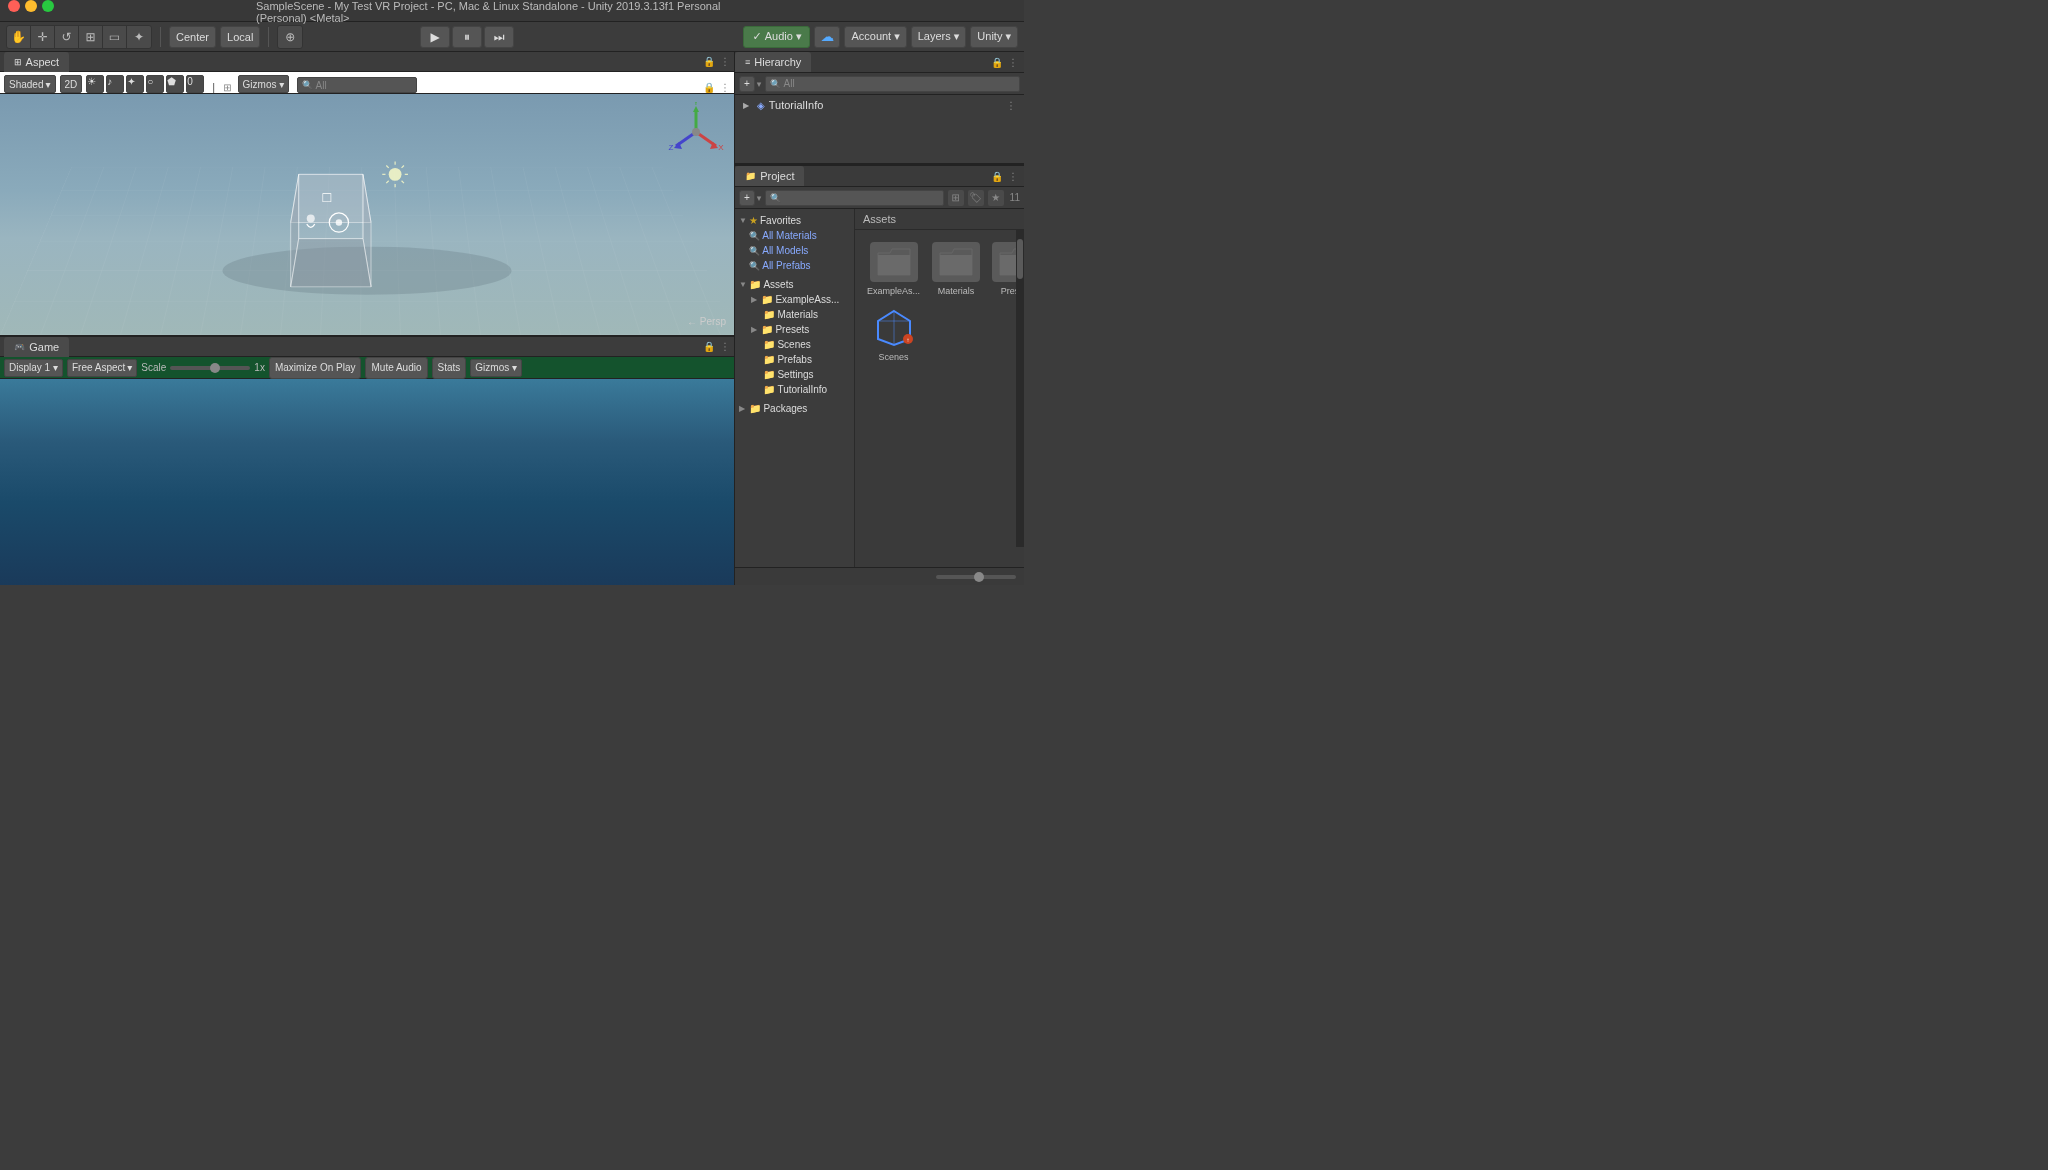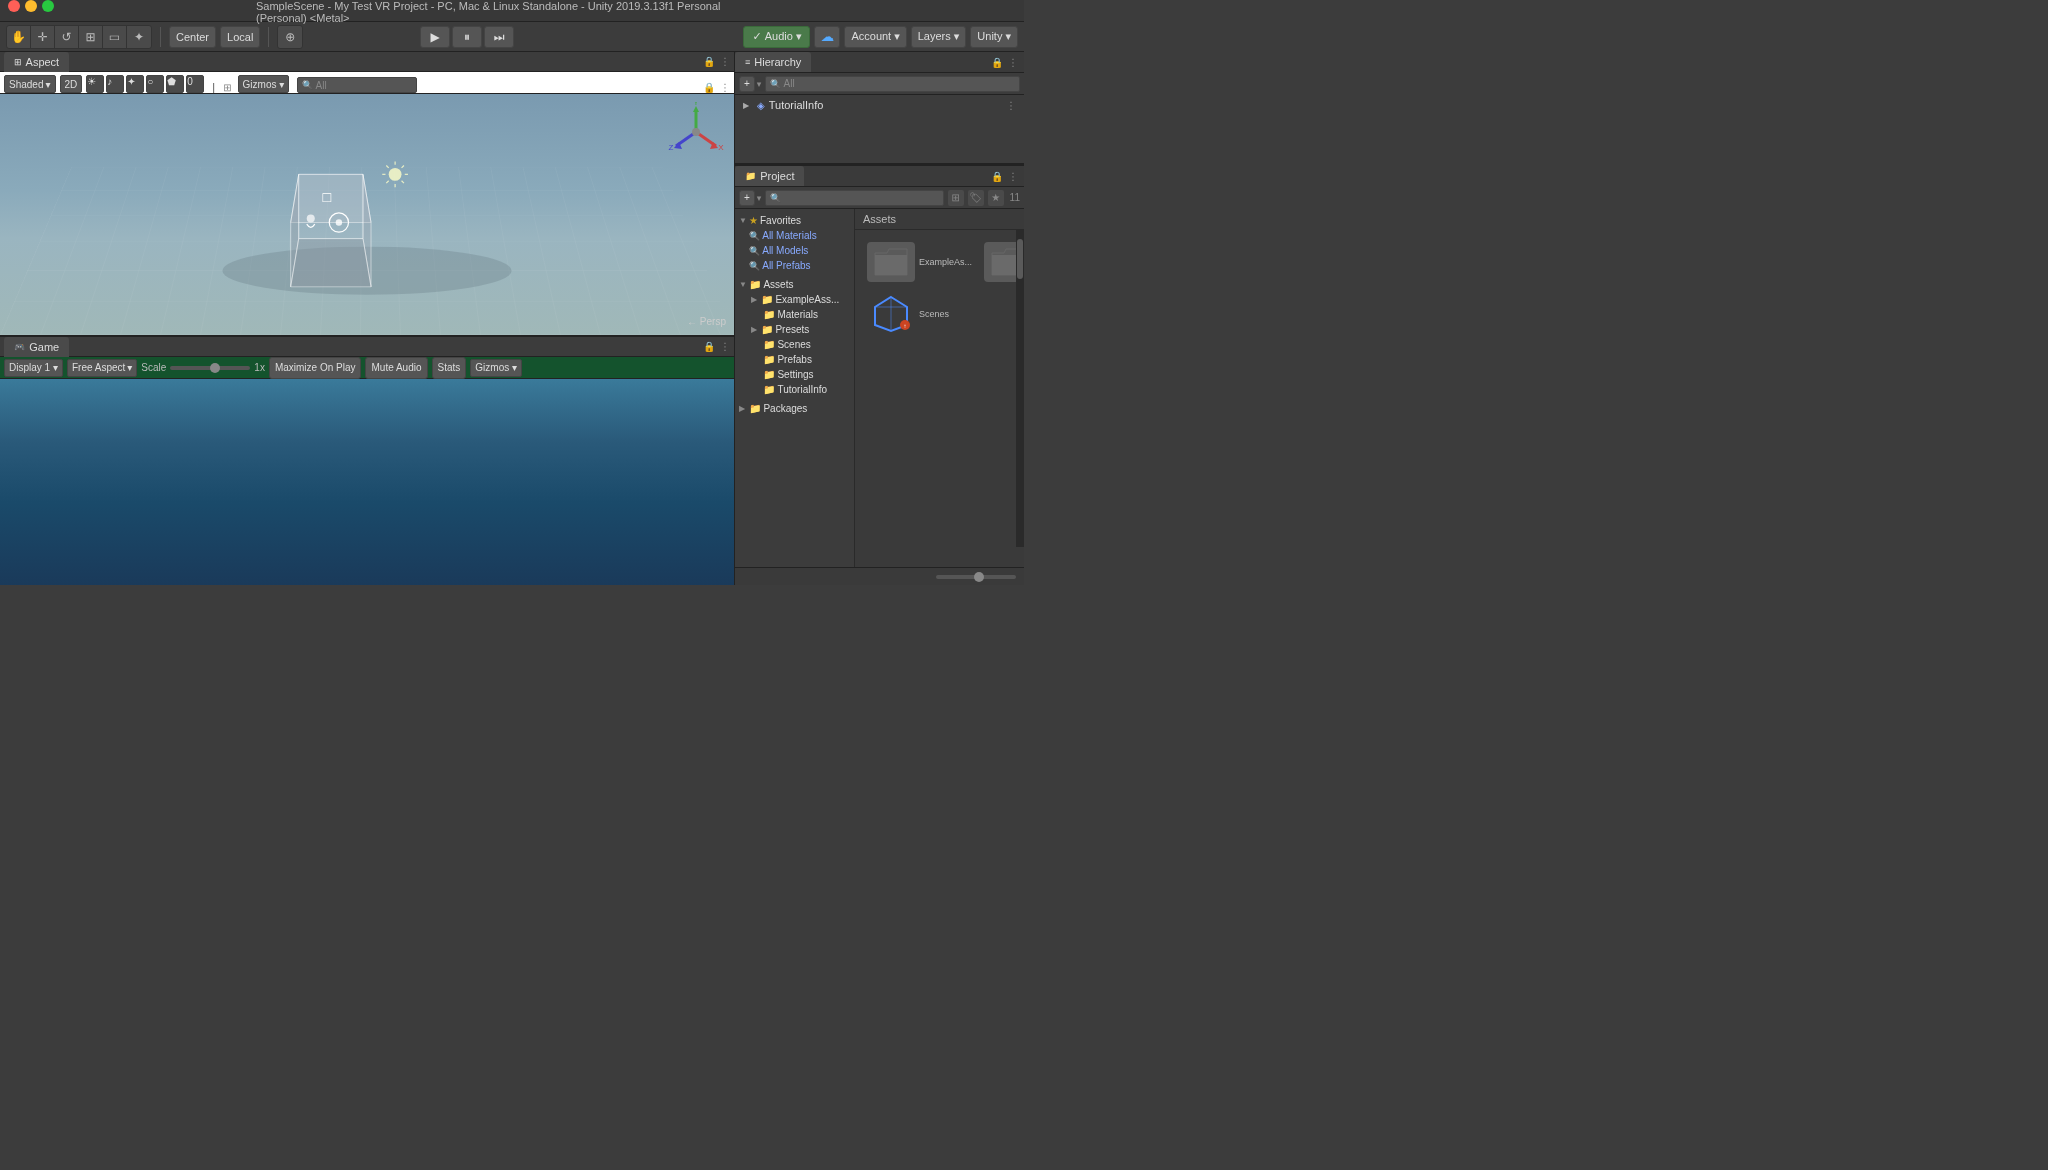--- a/index.html
+++ b/index.html
@@ -361,20 +361,21 @@
       border-bottom: 1px solid #2a2a2a;
     }
     .assets-grid {
       display: grid;
       grid-template-columns: repeat(3, 1fr);
       gap: 4px;
       padding: 8px;
     }
     .asset-item {
       display: flex;
+      flex-direction: column;
       align-items: center;
       gap: 4px;
       cursor: pointer;
       padding: 4px;
       border-radius: 3px;
     }
     .asset-folder-icon {
       width: 48px;
       height: 40px;
       background: #5a5a5a;

